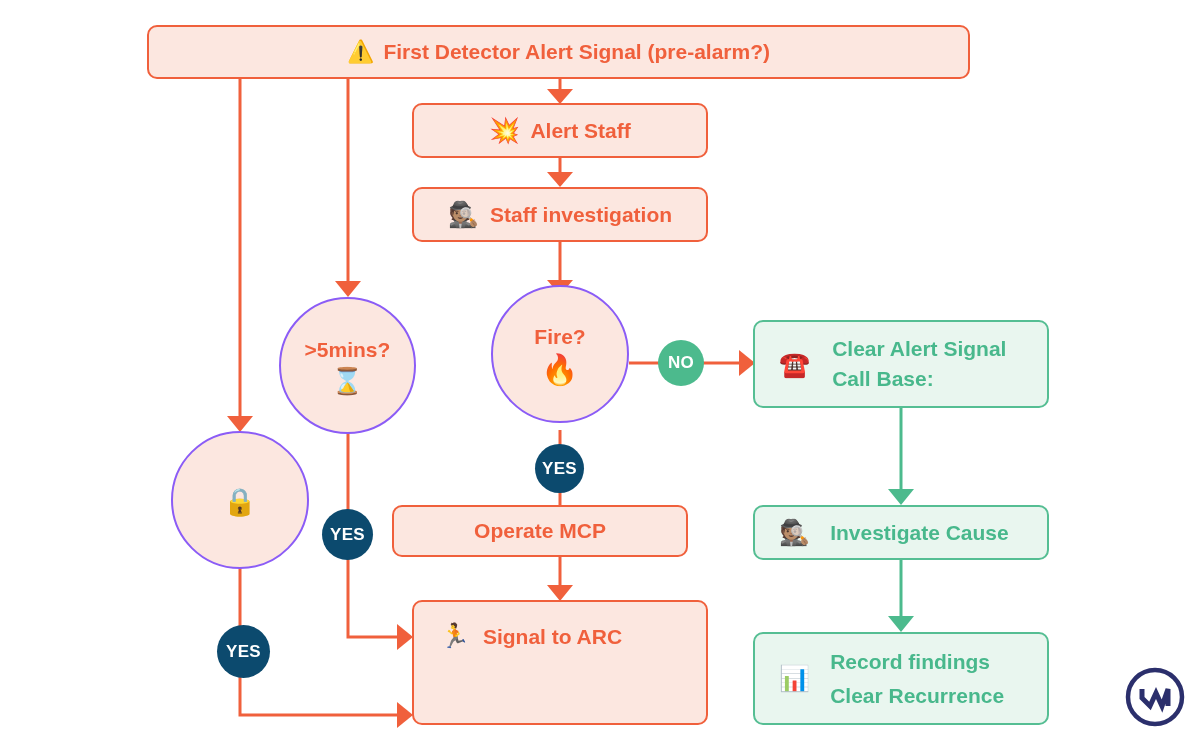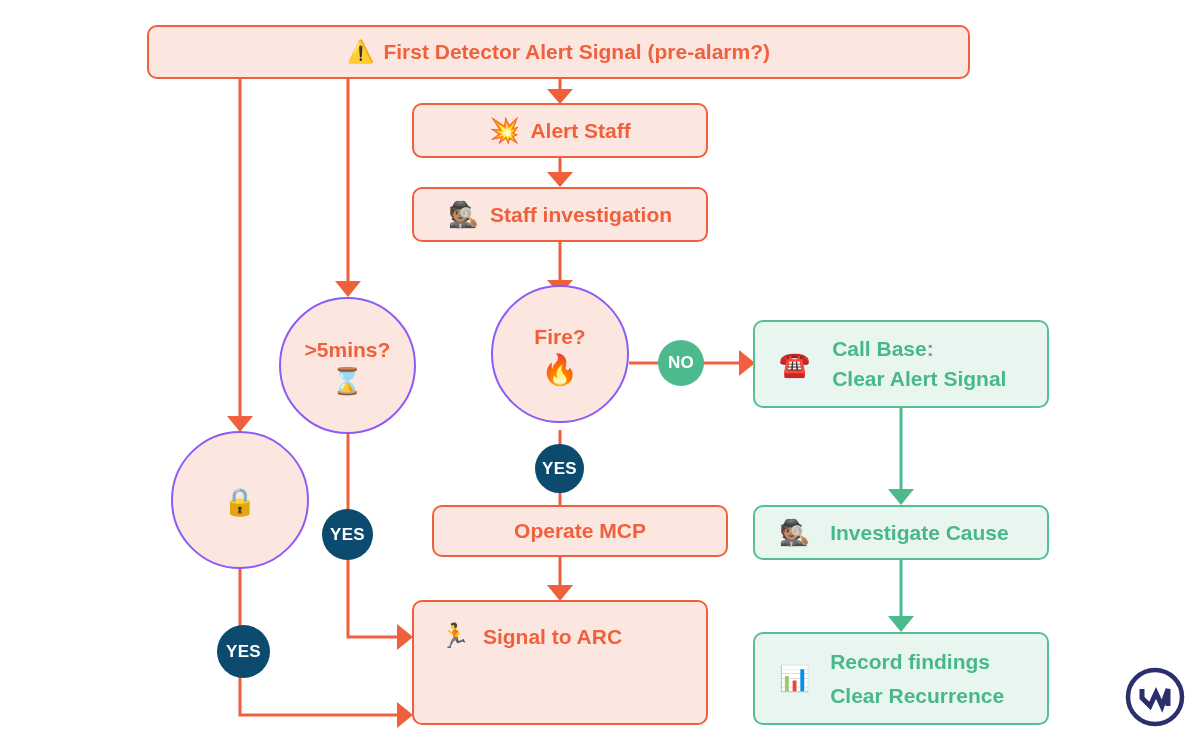--- a/index.html
+++ b/index.html
@@ -109,36 +109,36 @@
 
   <div class="node circle" style="left:279px;top:297px;width:137px;height:137px;">
     <span>&gt;5mins?</span>
     <span class="icon i-hourglass">⌛</span>
   </div>
 
   <div class="node circle" style="left:171px;top:431px;width:138px;height:138px;padding:0 14px;">
     <span class="icon i-lock">🔒</span>
   </div>
 
-  <div class="node box" style="left:432px;top:505px;width:296px;height:52px;">
+  <div class="node box" style="left:392px;top:505px;width:296px;height:52px;">
     <span>Operate MCP</span>
   </div>
 
   <div class="node box left" style="left:412px;top:600px;width:296px;height:125px;padding-left:26px;align-items:flex-start;padding-top:17px;">
     <span class="icon i-runner" style="margin-right:13px;margin-top:5px;">🏃</span>
     <span class="lines evac-lines">
       <span>Signal to ARC</span>
     </span>
   </div>
 
   <div class="node box green left" style="left:753px;top:320px;width:296px;height:88px;padding-left:24px;">
     <span class="icon i-phone" style="margin-right:22px;">☎️</span>
     <span class="lines call-lines">
+      <span>Clear Alert Signal</span>
       <span>Call Base:</span>
-      <span>Clear Alert Signal</span>
     </span>
   </div>
 
   <div class="node box green left" style="left:753px;top:505px;width:296px;height:55px;padding-left:24px;">
     <span class="icon i-detective" style="margin-right:20px;">🕵🏽</span>
     <span>Investigate Cause</span>
   </div>
 
   <div class="node box green left" style="left:753px;top:632px;width:296px;height:93px;padding-left:24px;">
     <span class="icon i-chart" style="margin-right:20px;">📊</span>

